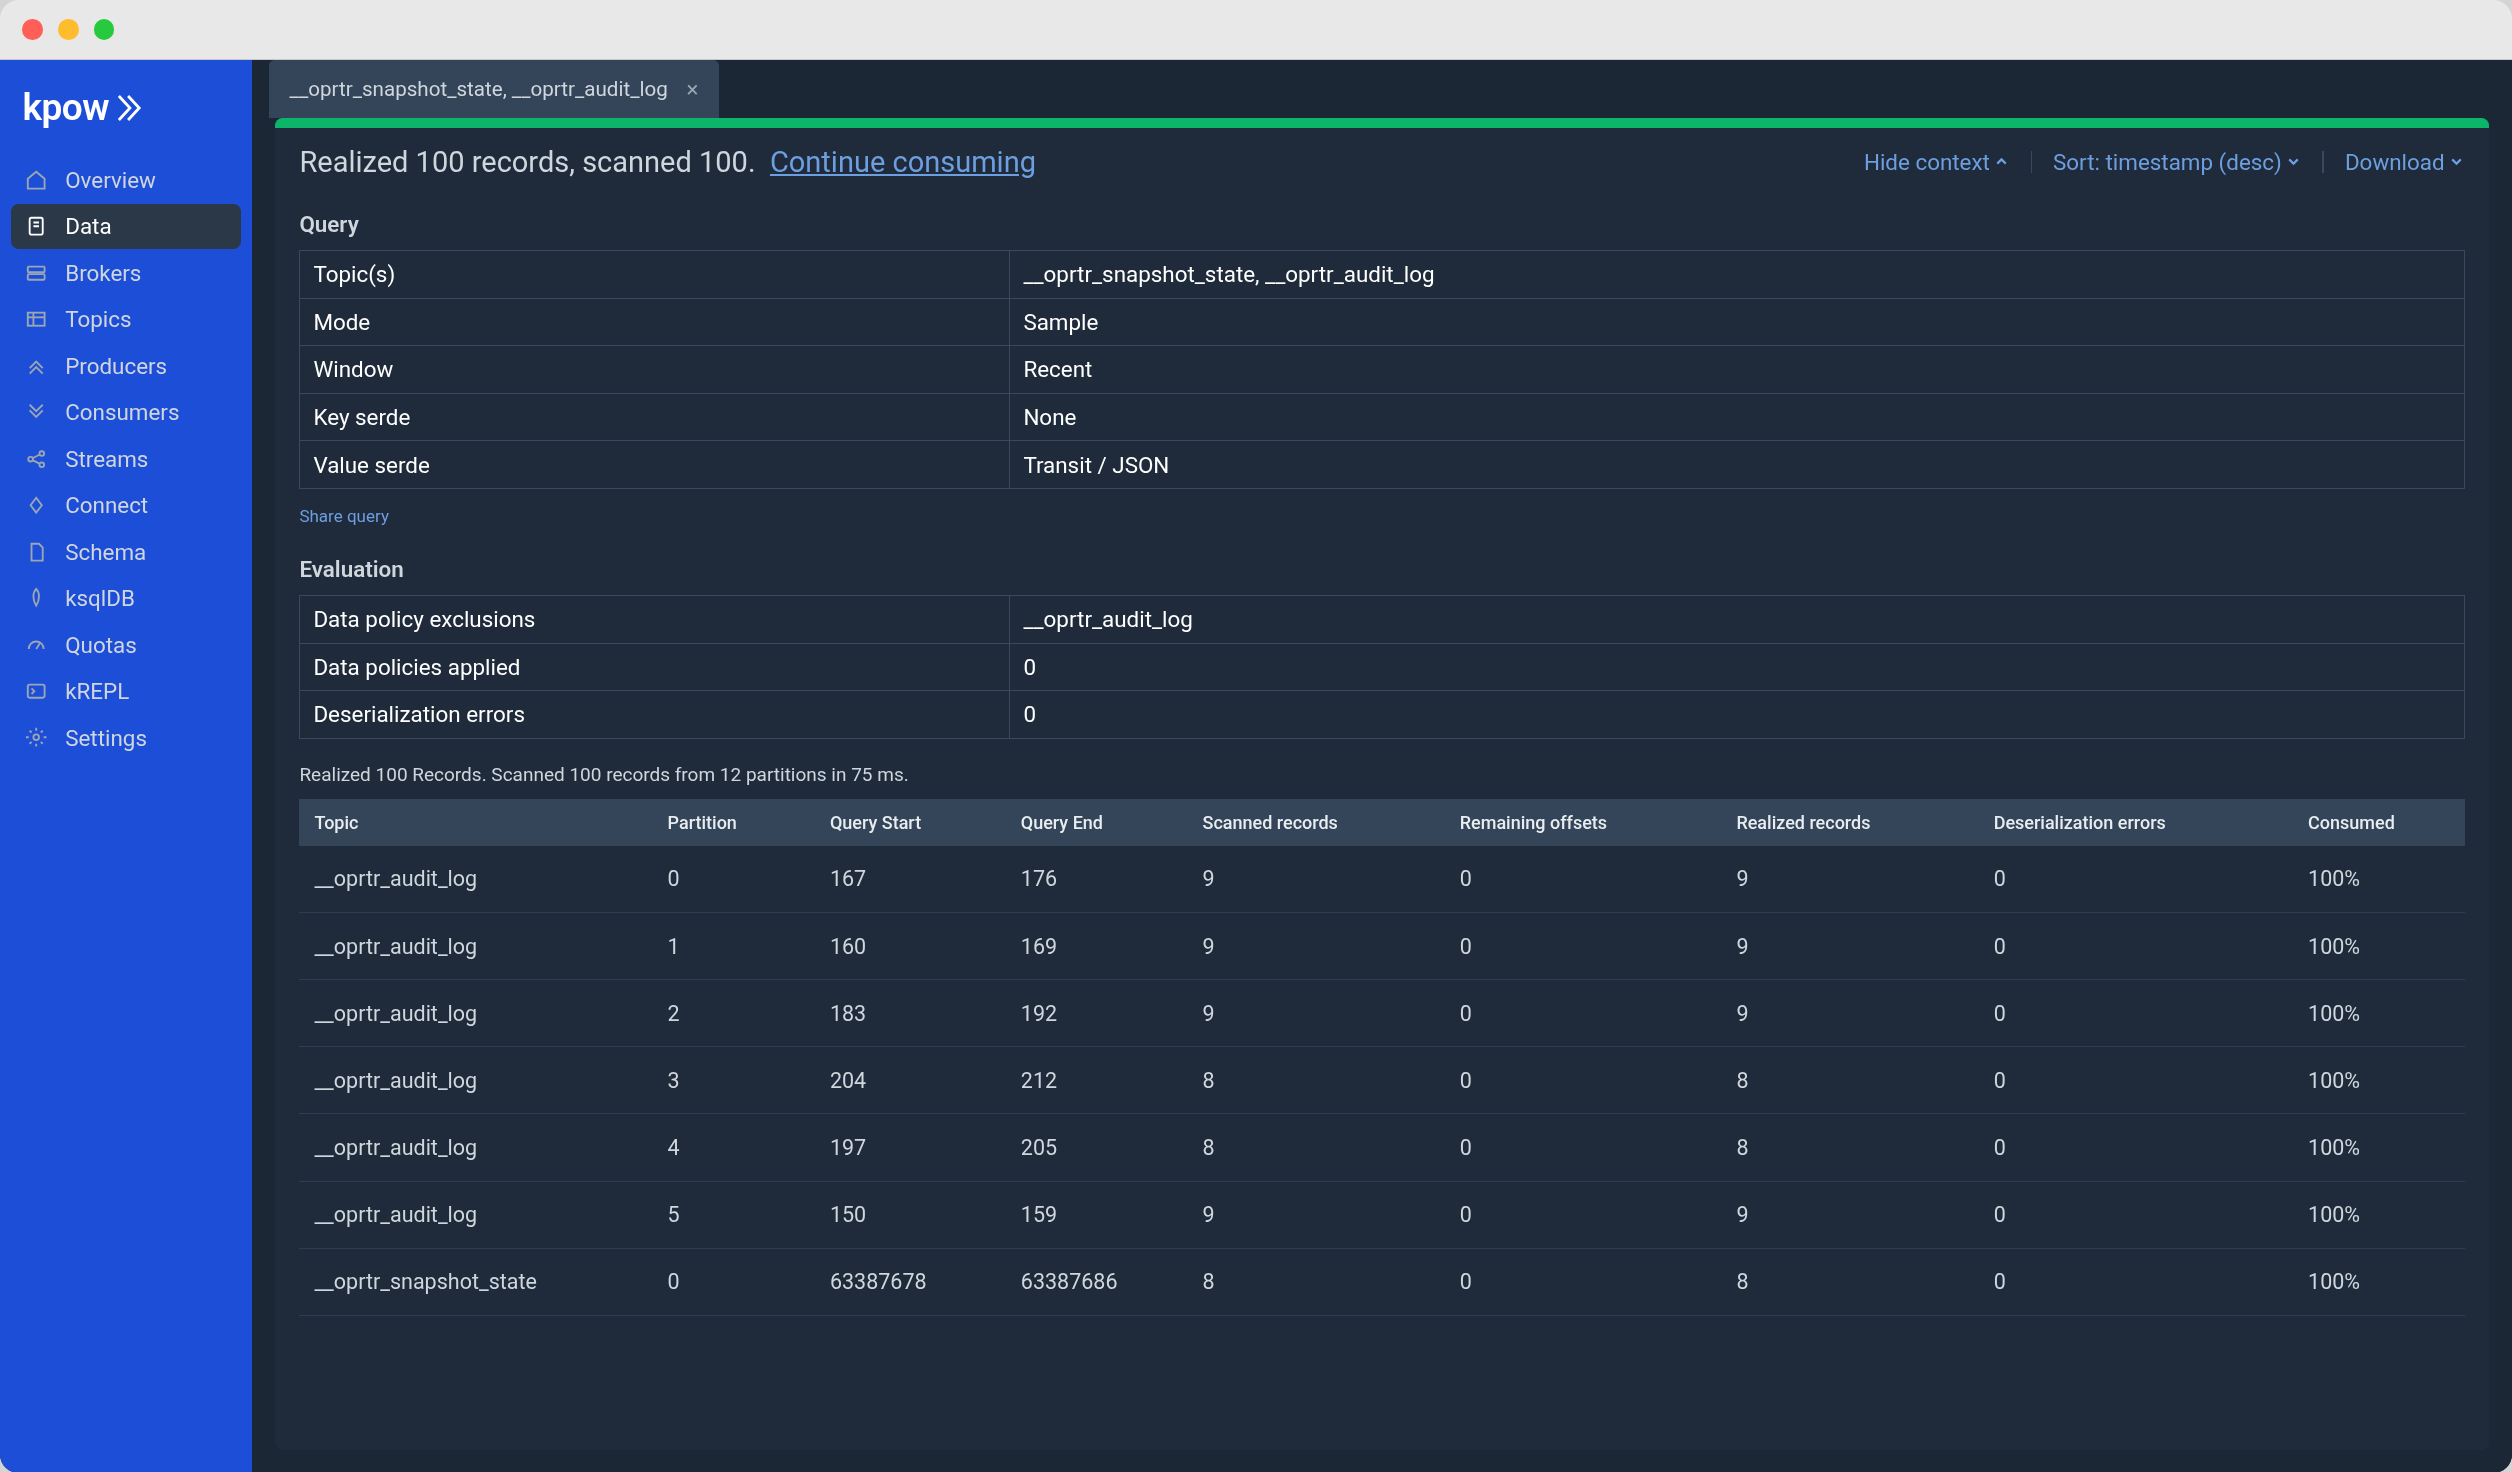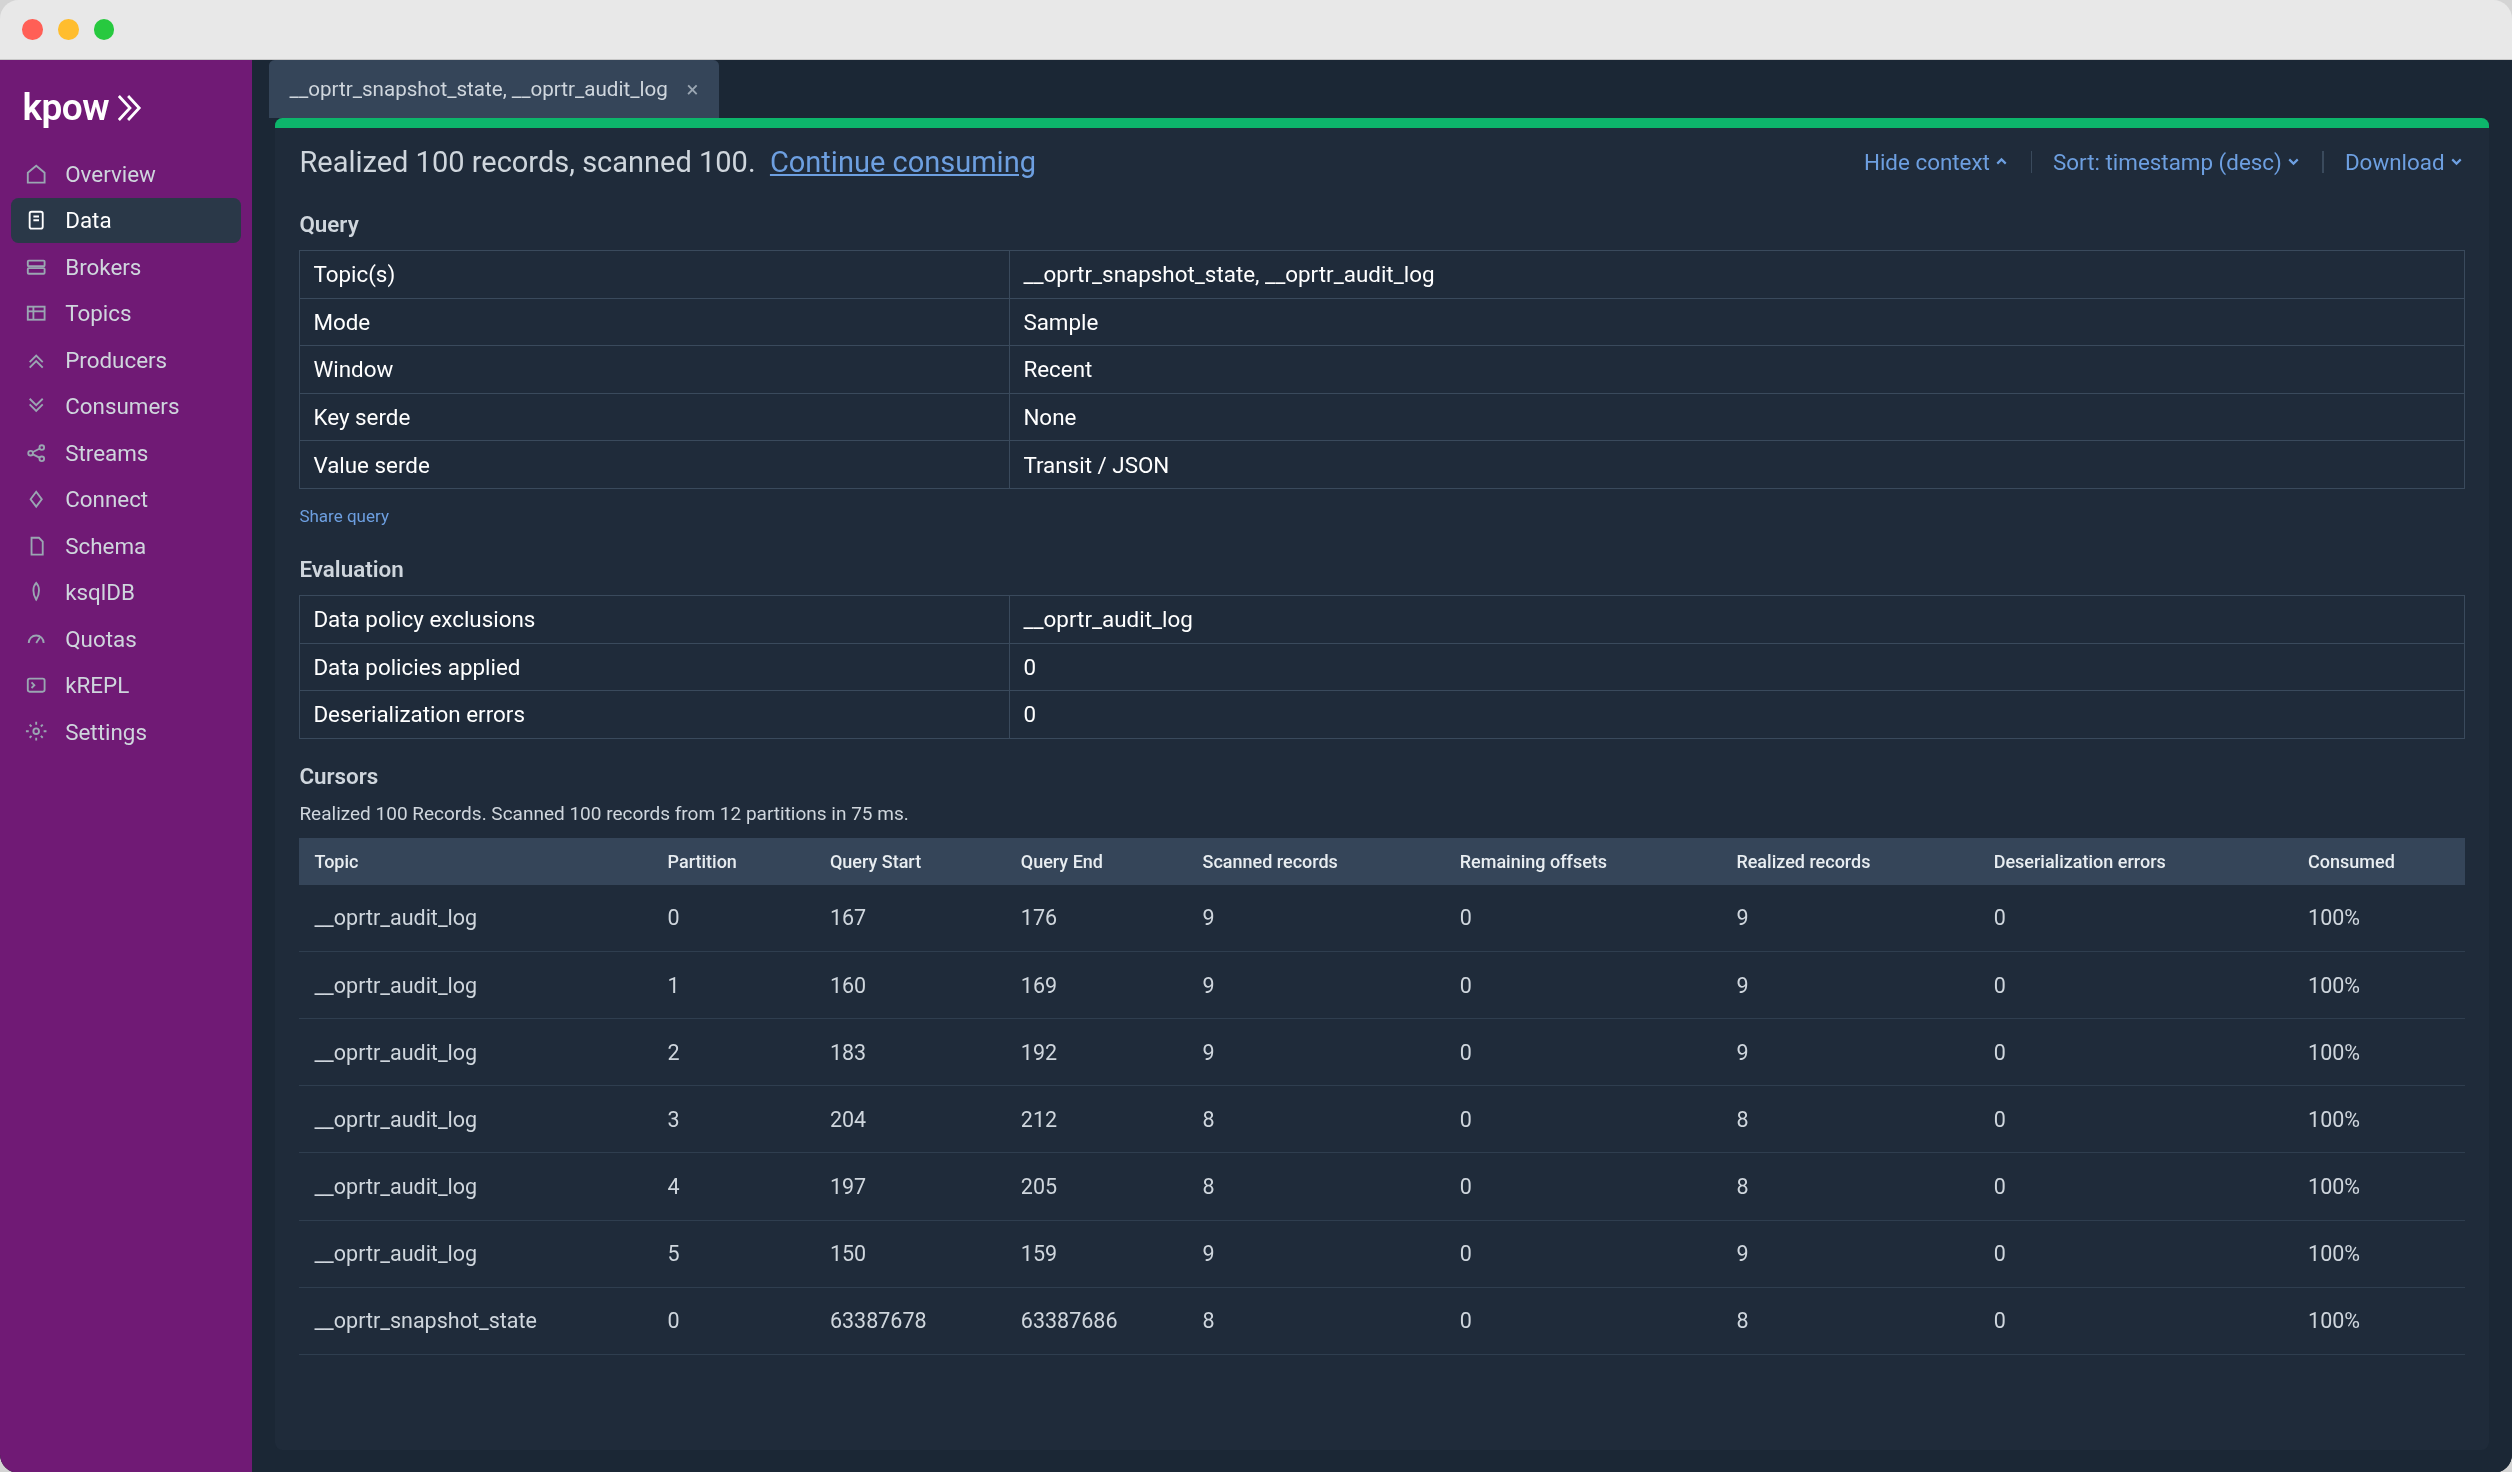--- a/index.html
+++ b/index.html
@@ -2,21 +2,21 @@
 <html style="font-size:15px"><head>
 <meta charset="utf-8">
 <style>
 * { margin:0; padding:0; box-sizing:border-box; font-family:-apple-system,BlinkMacSystemFont,"Segoe UI",Roboto,sans-serif; }
 html,body { width:2512px; height:1473px; overflow:hidden; background:#d4d4d4; }
 .window { width:2512px; height:1473px; background:#d4d4d4; border-radius:18.7px; overflow:hidden; display:flex; flex-direction:column; }
 .titlebar { height:60px; background:#e8e8e8; display:flex; align-items:center; padding-left:22.4px; gap:15px; border-bottom:0.9px solid #c8c8c8; }
 .tl-dot { width:20.6px; height:20.6px; border-radius:50%; }
 .tl-close{background:#ff5f56;} .tl-min{background:#ffbd2e;} .tl-max{background:#27c93f;}
 .app { flex:1; display:flex; background:#101820; }
-.sidebar { width:252px; background:#701a75; display:flex; flex-direction:column; padding-top:11.2px; }
+.sidebar { width:252px; background:#1d4ed8; display:flex; flex-direction:column; padding-top:11.2px;gap:6px; }
 .logo { padding:15px 22.4px 22.4px; display:flex; align-items:center; }
 .logo-text { color:#fff; font-size:37px; font-weight:600; letter-spacing:-0.5px; }
 .logo-arrows { display:inline-flex; margin-left:7.5px; }
 .nav { display:flex; flex-direction:column; padding:0 11.2px; gap:1.9px; }
 .nav-item { display:flex; align-items:center; gap:17px; padding:9.3px 13px; color:#cfd6dd; font-size:22.4px; border-radius:7.5px; cursor:pointer; }
 .nav-item.active { background:#2a3848; color:#fff; }
 .nav-icon { width:24px; height:24px; display:flex; align-items:center; justify-content:center; color:#9aa6b2; flex-shrink:0; }
 .nav-item.active .nav-icon { color:#fff; }
 .main { flex:1; background:#1b2735; display:flex; flex-direction:column; overflow:hidden; }
 .tabs-bar { height:58px; display:flex; align-items:center; padding:0 17px; gap:7.5px; }
@@ -266,21 +266,20 @@
                   </tr>
               <tr>
                     <td>Deserialization errors</td>
                     <td>0</td>
                   </tr>
             </tbody>
               </table>
           </div>
 
           <div class="section" style="padding-top:24px">
-            <div class="section-title">Cursors</div>
             <div class="info-text">Realized 100 Records. Scanned 100 records from 12 partitions in 75 ms.</div>
             <table class="data-table">
               <thead>
                 <tr>
                   <th class="col-topic">Topic</th>
                   <th class="col-part">Partition</th>
                   <th class="col-qs">Query Start</th>
                   <th class="col-qe">Query End</th>
                   <th class="col-scan">Scanned records</th>
                   <th class="col-rem">Remaining offsets</th>

